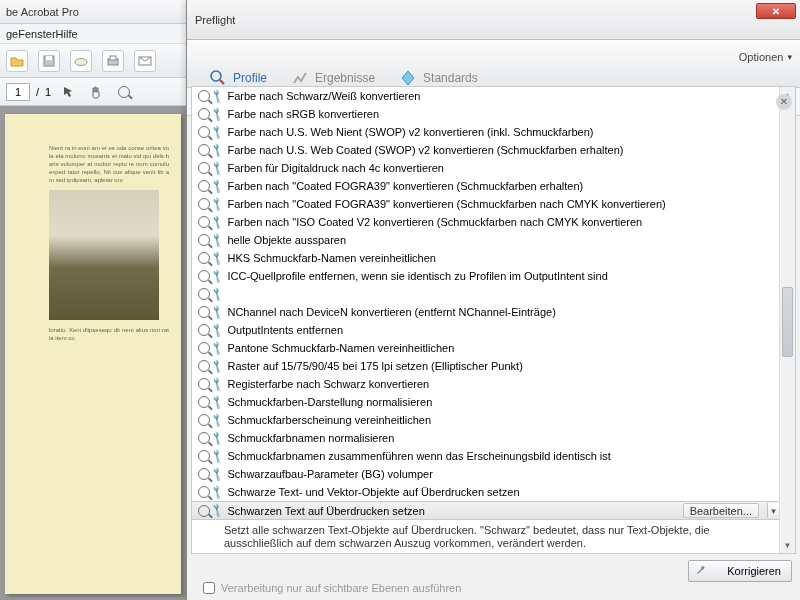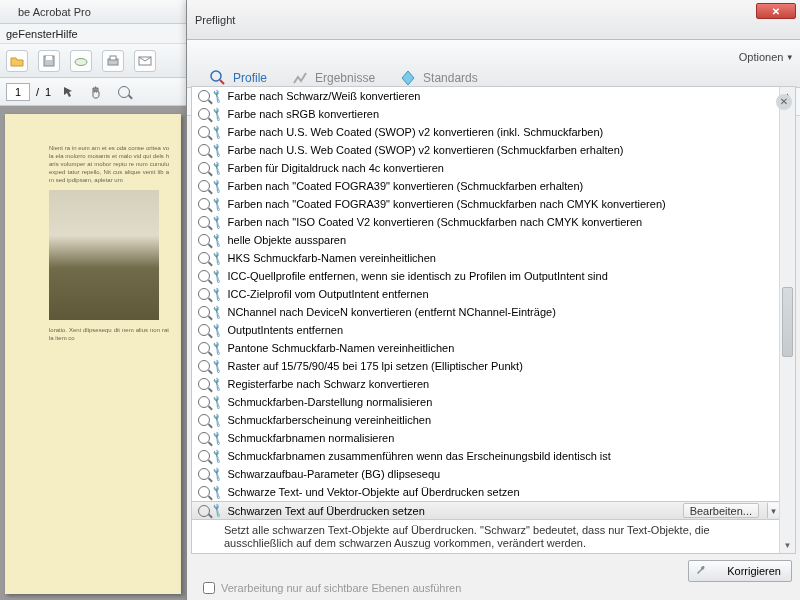--- a/index.html
+++ b/index.html
@@ -1,20 +1,20 @@
 <!DOCTYPE html>
 <html><head>
 <meta charset="utf-8">
 <style>
   * { box-sizing: border-box; margin: 0; padding: 0; font-family: "Segoe UI", Tahoma, sans-serif; }
   body { width: 800px; height: 600px; overflow: hidden; background: #d8d8d8; position: relative; }
 
   
   .acrobat { position:absolute; left:0; top:0; width:186px; height:600px; background:linear-gradient(#f4f6f8,#eef1f4); }
-  .acrobat .titlebar { height:24px; display:flex; align-items:center; padding-left:18px; font-size:11px; color:#333; background:linear-gradient(#f9f9fa,#e8ecef); border-bottom:1px solid #ccc;}
+  .acrobat .titlebar { height:24px; display:flex; align-items:center; padding-left:6px; font-size:11px; color:#333; background:linear-gradient(#f9f9fa,#e8ecef); border-bottom:1px solid #ccc;}
   .acrobat .menubar { height:20px; display:flex; padding-left:6px; font-size:11px; color:#222; align-items:center; background:#f3f5f7; border-bottom:1px solid #d9dde0;}
   .acrobat .toolbar { height:34px; display:flex; gap:10px; align-items:center; padding-left:6px; background:linear-gradient(#f7f9fa,#e8ecef); border-bottom:1px solid #c8cdd1;}
   .acrobat .toolbar .tb { width:22px; height:22px; border:1px solid #c3cad0; border-radius:3px; background:#fdfdfe; display:flex; align-items:center; justify-content:center;}
   .acrobat .toolbar2 { height:28px; display:flex; gap:6px; align-items:center; padding-left:6px; background:linear-gradient(#f7f9fa,#eceff2); border-bottom:1px solid #c8cdd1; font-size:11px;}
   .acrobat .toolbar2 input { width:24px; height:18px; font-size:11px; text-align:center; border:1px solid #aab1b8;}
   .acrobat .toolbar2 .tb2 { width:22px; height:20px; border:1px solid transparent; display:flex; align-items:center; justify-content:center;}
   .acrobat .docpane { position:absolute; left:0; top:106px; right:0; bottom:0; background:#9a9a9a; padding:8px 0 0 0; display:flex; justify-content:center; overflow:hidden;}
   .acrobat .page { width:176px; height:480px; background:#f5eec4; box-shadow:2px 2px 4px rgba(0,0,0,.35); padding:30px 12px 12px 44px; position:relative;}
   .acrobat .page .blk { font-size:6px; line-height:8px; color:#6a6553; text-align:justify; word-break:break-all;}
   .acrobat .page .img { width:110px; height:130px; background:linear-gradient(#d5d0ba 0%,#e1dcca 35%, #716b4a 60%, #5e5838 100%); margin-top:6px;}
@@ -204,21 +204,21 @@
             <span class="mag"></span>
             <span class="wrench">🔧</span>
           </span>
           <span>Farbe nach sRGB konvertieren</span>
         </div>
         <div class="row">
           <span class="rowicons">
             <span class="mag"></span>
             <span class="wrench">🔧</span>
           </span>
-          <span>Farbe nach U.S. Web Coated (SWOP) v2 konvertieren (inkl. Schmuckfarben)</span>
+          <span>Farbe nach U.S. Web Nient (SWOP) v2 konvertieren (inkl. Schmuckfarben)</span>
         </div>
         <div class="row">
           <span class="rowicons">
             <span class="mag"></span>
             <span class="wrench">🔧</span>
           </span>
           <span>Farbe nach U.S. Web Coated (SWOP) v2 konvertieren (Schmuckfarben erhalten)</span>
         </div>
         <div class="row">
           <span class="rowicons">
@@ -267,21 +267,20 @@
             <span class="mag"></span>
             <span class="wrench">🔧</span>
           </span>
           <span>ICC-Quellprofile entfernen, wenn sie identisch zu Profilen im OutputIntent sind</span>
         </div>
         <div class="row">
           <span class="rowicons">
             <span class="mag"></span>
             <span class="wrench">🔧</span>
           </span>
-          <span>ICC-Zielprofil vom OutputIntent entfernen</span>
         </div>
         <div class="row">
           <span class="rowicons">
             <span class="mag"></span>
             <span class="wrench">🔧</span>
           </span>
           <span>NChannel nach DeviceN konvertieren (entfernt NChannel-Einträge)</span>
         </div>
         <div class="row">
           <span class="rowicons">
@@ -337,21 +336,21 @@
             <span class="mag"></span>
             <span class="wrench">🔧</span>
           </span>
           <span>Schmuckfarbnamen zusammenführen wenn das Erscheinungsbild identisch ist</span>
         </div>
         <div class="row">
           <span class="rowicons">
             <span class="mag"></span>
             <span class="wrench">🔧</span>
           </span>
-          <span>Schwarzaufbau-Parameter (BG) dlipsesequ</span>
+          <span>Schwarzaufbau-Parameter (BG) volumper</span>
         </div>
         <div class="row">
           <span class="rowicons">
             <span class="mag"></span>
             <span class="wrench">🔧</span>
           </span>
           <span>Schwarze Text- und Vektor-Objekte auf Überdrucken setzen</span>
         </div>
         <div class="row sel">
           <span class="rowicons">

